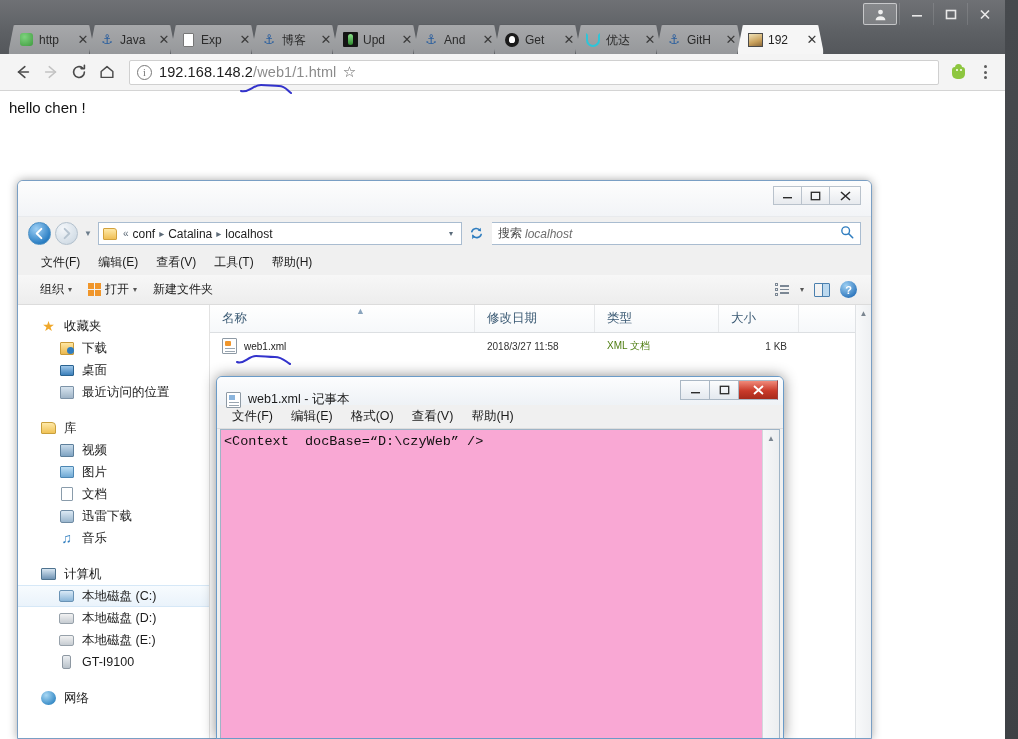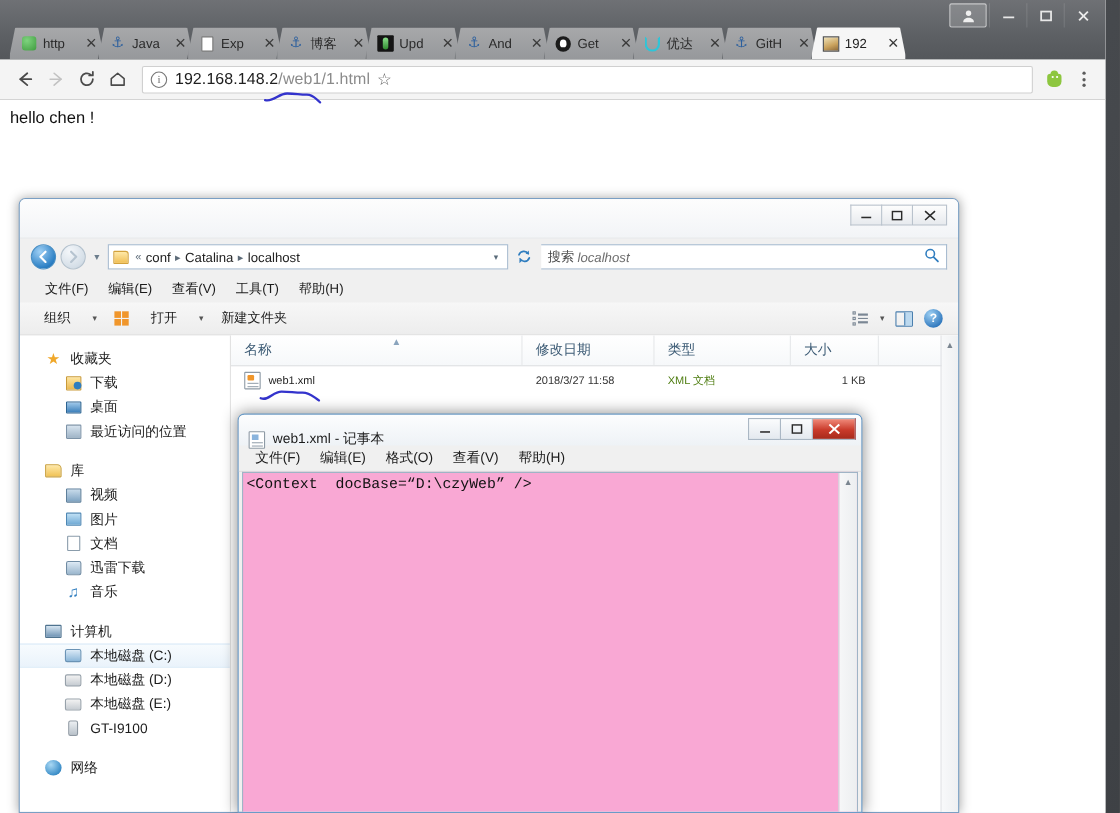--- a/index.html
+++ b/index.html
@@ -170,21 +170,21 @@
 
   .exp-menubar{
     height:25px;display:flex;align-items:center;gap:0;padding:0 14px;
     font-size:12px;color:#1b1b1b;background:#f0f0f0;
   }
   .exp-menubar .mi{padding:2px 9px;}
   .exp-toolbar{
     height:30px;display:flex;align-items:center;padding:0 14px;font-size:12px;color:#1b1b1b;
     background:linear-gradient(180deg,#f7f7f7,#ededed);border-bottom:1px solid #dcdcdc;
   }
-  .tb-item{display:flex;align-items:center;gap:20px;padding:2px 8px;}
+  .tb-item{display:flex;align-items:center;gap:4px;padding:2px 8px;}
   .tb-caret{font-size:8px;color:#555;}
   .ico-org{width:13px;height:13px;display:grid;grid-template-columns:1fr 1fr;grid-gap:1px;}
   .ico-org i{background:#f0962b;display:block;}
   .tb-right{margin-left:auto;display:flex;align-items:center;gap:10px;}
   .ico-view{width:15px;height:13px;display:flex;gap:2px;align-items:center;}
   .ico-view .dcol{display:flex;flex-direction:column;gap:2px;}
   .ico-view .dcol i{width:3px;height:3px;border:1px solid #7b8794;display:block;}
   .ico-view .lcol{display:flex;flex-direction:column;gap:2px;}
   .ico-view .lcol i{width:9px;height:1.5px;background:#7b8794;display:block;}
   .ico-pane{width:16px;height:14px;border:1.3px solid #4a7fae;border-radius:1px;display:flex;}

